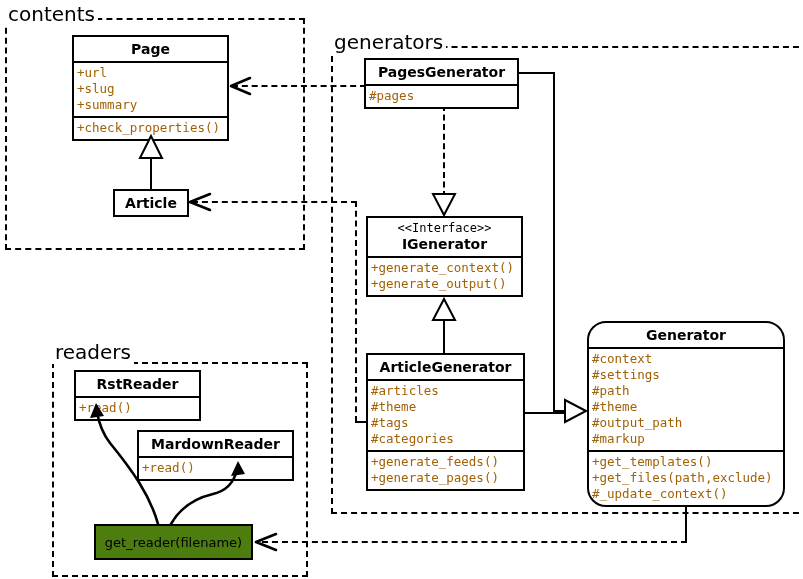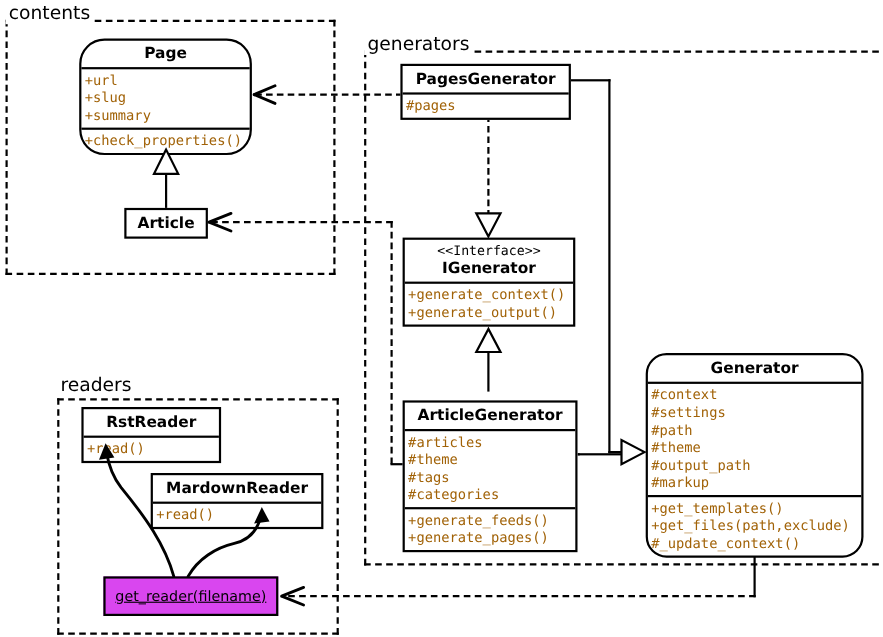--- a/index.html
+++ b/index.html
@@ -18,21 +18,21 @@
   
   .package {
     position: absolute;
     box-sizing: border-box;
     border: 2px dashed #000;
     background: transparent;
   }
   .pkg-label {
     position: absolute;
     font-family: "DejaVu Sans", sans-serif;
-    font-size: 17px;
+    font-size: 20px;
     color: #000;
     background: #ffffff;
     padding: 0 3px;
     white-space: nowrap;
   }
   
   .uml {
     position: absolute;
     box-sizing: border-box;
     border: 2px solid #000;
@@ -66,29 +66,28 @@
     color: #a16207;
     padding: 2px 3px 3px 3px;
     line-height: 1.28;
     white-space: nowrap;
   }
   .uml .compartment div { white-space: nowrap; }
   .plainbox {
     position: absolute;
     box-sizing: border-box;
     border: 2px solid #000;
-    background: #d946ef;
+    background: #4d7c0f;
     display: flex;
     align-items: center;
     justify-content: center;
     font-family: "DejaVu Sans", sans-serif;
     font-size: 13px;
     color: #000;
     z-index: 5;
-    text-decoration: underline;
   }
   
   .ln {
     position: absolute;
     background: #000;
     z-index: 2;
   }
   .dln {
     position: absolute;
     z-index: 2;
@@ -140,21 +139,21 @@
   <div class="ln" style="left:519px; top:72px; width:36px; height:2px;"></div>
   <div class="ln" style="left:553px; top:72px; width:2px; height:340px;"></div>
   <div class="ln" style="left:553px; top:410px; width:14px; height:2px;"></div>
 
   <div class="ln" style="left:525px; top:412px; width:42px; height:2px;"></div>
   <div class="ln" style="left:525px; top:412px; width:2px; height:2px;"></div>
 
   <div class="ln" style="left:685px; top:503px; width:2px; height:40px;"></div>
   <div class="dln h" style="left:262px; top:541px; width:425px;"></div>
 
-  <div class="uml" style="left:72px; top:35px; width:157px;border-radius:23px;">
+  <div class="uml" style="left:72px; top:35px; width:157px;">
     <div class="title">Page</div>
     <div class="compartment sep">
       <div>+url</div>
       <div>+slug</div>
       <div>+summary</div>
     </div>
     <div class="compartment sep">
       <div>+check_properties()</div>
     </div>
   </div>
@@ -174,21 +173,21 @@
     <div class="title">
       <span class="stereotype">&lt;&lt;Interface&gt;&gt;</span>
       <span>IGenerator</span>
     </div>
     <div class="compartment sep">
       <div>+generate_context()</div>
       <div>+generate_output()</div>
     </div>
   </div>
 
-  <div class="uml" style="left:366px; top:364px; width:159px;">
+  <div class="uml" style="left:366px; top:353px; width:159px;">
     <div class="title">ArticleGenerator</div>
     <div class="compartment sep">
       <div>#articles</div>
       <div>#theme</div>
       <div>#tags</div>
       <div>#categories</div>
     </div>
     <div class="compartment sep">
       <div>+generate_feeds()</div>
       <div>+generate_pages()</div>

